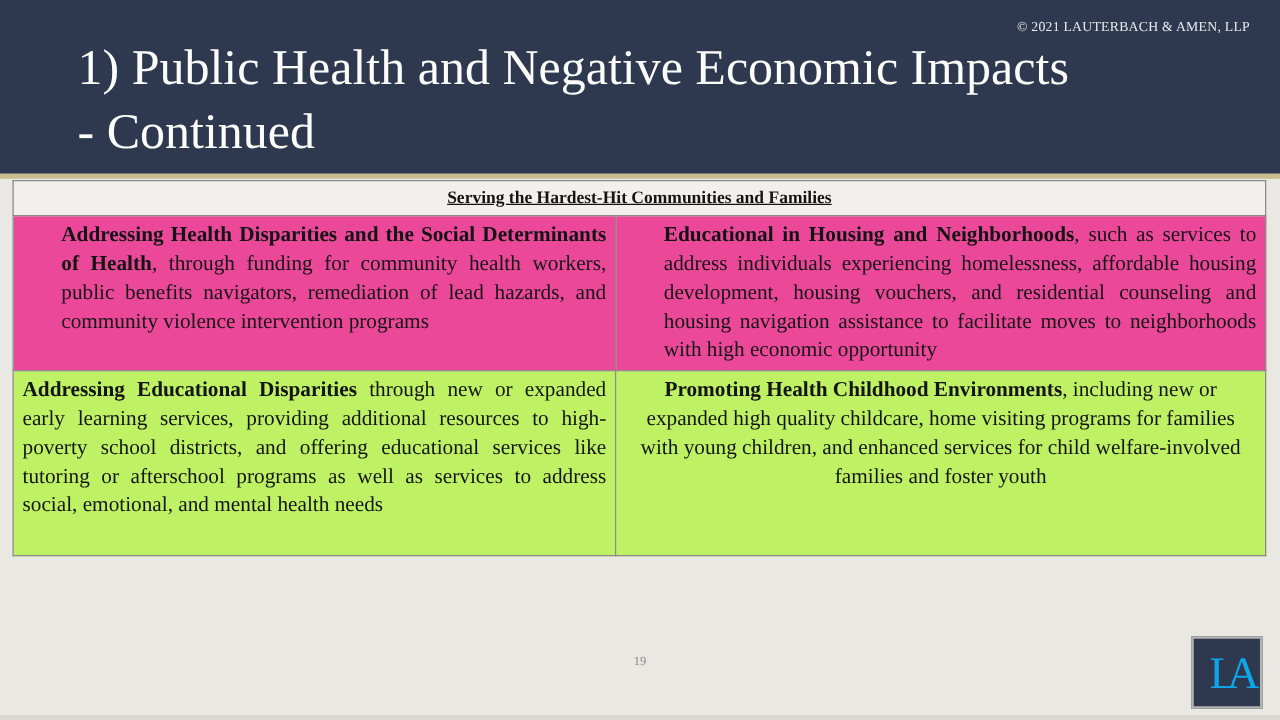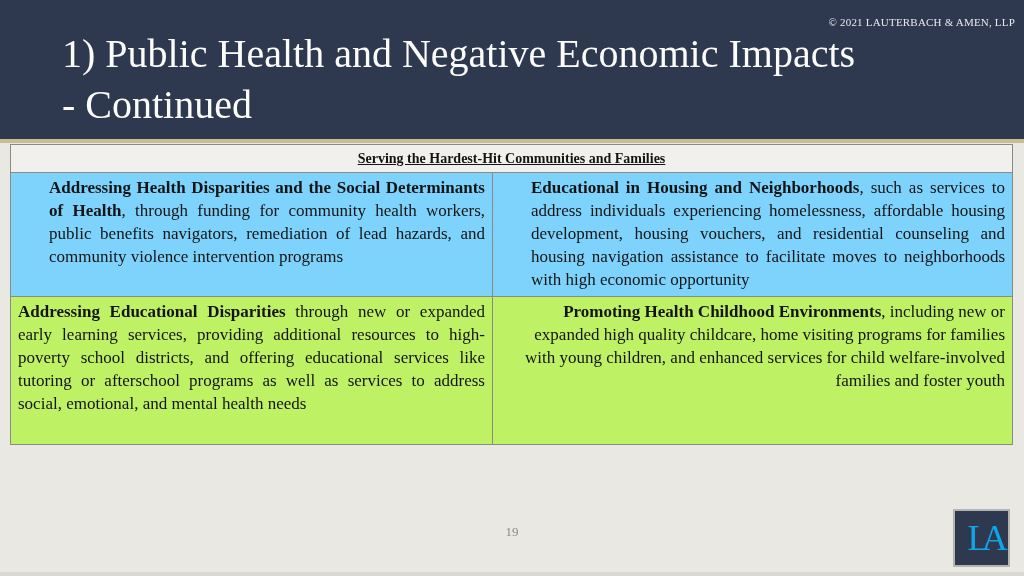--- a/index.html
+++ b/index.html
@@ -13,21 +13,21 @@
     overflow:hidden;
   }
 
   
   .header-band {
     position:absolute; top:0; left:0;
     width:1024px; height:139px;
     background:#2e3950;
   }
   .copyright {
-    position:absolute; top:16px; right:9px;
+    position:absolute; top:16px; right:24px;
     color:#e9eaee; font-size:11px; letter-spacing:0.2px;
   }
   .title {
     position:absolute; top:28px; left:62px;
     width:800px;
     color:#fcfcfa;
     font-size:40px; font-weight:400;
     line-height:51px;
   }
   .accent-line {
@@ -53,30 +53,30 @@
     font-size:14px; font-weight:bold;
     text-align:center; vertical-align:middle;
   }
   .content-table th .underlined { text-decoration:underline; }
   .content-table td {
     vertical-align:top;
     padding:3px 7px 5px 7px;
     font-size:17px;
     line-height:23px;
   }
-  tr.row-1 td { background:#7dd3fc; height:121px;padding-left:38px; }
+  tr.row-1 td { background:#ec4899; height:121px;padding-left:38px; }
   tr.row-2 td { background:#bef264; height:148px; }
   td.justify { text-align:justify; }
-  td.left-align { text-align:right; }
+  td.left-align { text-align:center; }
 
   
   .page-number {
     position:absolute; top:524px; left:0;
     width:1024px; text-align:center;
-    font-size:13px; color:#8b8b87;
+    font-size:10px; color:#8b8b87;
   }
   .logo-badge {
     position:absolute; top:509px; left:953px;
     width:57px; height:58px;
     background:#2e3950;
     border:2px solid #b4b4b0;
     display:flex; align-items:center; justify-content:center;
     color:#0ea5e9;
     font-size:36px;
     letter-spacing:-0.22em;

